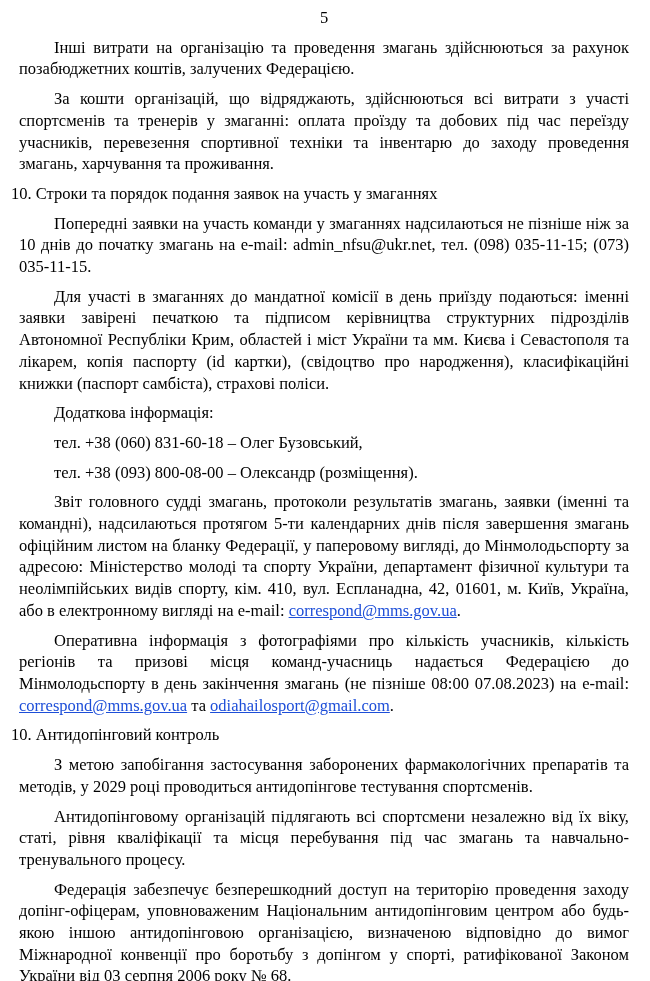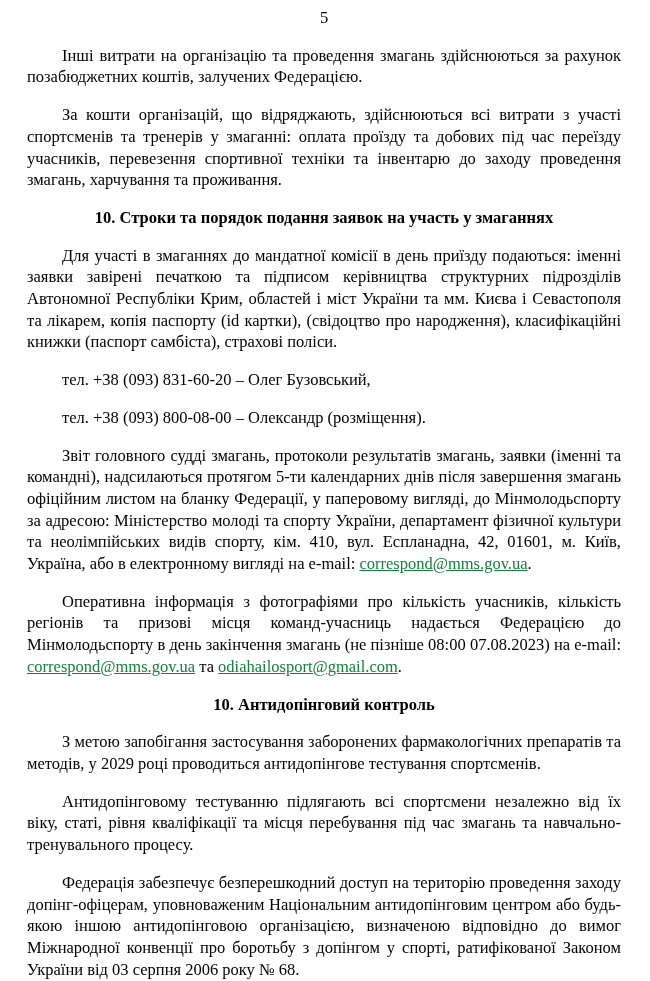--- a/index.html
+++ b/index.html
@@ -14,57 +14,58 @@
     line-height: 21.7px;
     padding: 7px 13px 0 11px;
     overflow: hidden;
   }
   .page-number {
     margin: 0 0 4px 0;
     text-align: center;
     text-indent: 0;
   }
   .para {
-    margin: 16px;
+    margin: 8px;
     text-align: justify;
     text-indent: 35px;
   }
   .heading {
     margin: 8px 0 4px 0;
-    text-align: center;
     text-indent: 0;
-    font-weight: bold;
+    font-weight: normal;
     font-size: 16.5px;
   }
   .email {
-    color: #15803d;
+    color: #1d4ed8;
     text-decoration: underline;
     cursor: pointer;
   }
 </style>
 </head>
 <body>
 
 <div class="page">
 
   <p class="page-number">5</p>
 
   <p class="para">Інші витрати на організацію та проведення змагань здійснюються за рахунок позабюджетних коштів, залучених Федерацією.</p>
   <p class="para">За кошти організацій, що відряджають, здійснюються всі витрати з участі спортсменів та тренерів у змаганні: оплата проїзду та добових під час переїзду учасників, перевезення спортивної техніки та інвентарю до заходу проведення змагань, харчування та проживання.</p>
 
   <p class="heading">10. Строки та порядок подання заявок на участь у змаганнях</p>
 
+  <p class="para">Попередні заявки на участь команди у змаганнях надсилаються не пізніше ніж за 10 днів до початку змагань на e-mail: admin_nfsu@ukr.net, тел. (098) 035-11-15; (073) 035-11-15.</p>
   <p class="para">Для участі в змаганнях до мандатної комісії в день приїзду подаються: іменні заявки завірені печаткою та підписом керівництва структурних підрозділів Автономної Республіки Крим, областей і міст України та мм. Києва і Севастополя та лікарем, копія паспорту (id картки), (свідоцтво про народження), класифікаційні книжки (паспорт самбіста), страхові поліси.</p>
 
-  <p class="para">тел. +38 (093) 831-60-20 – Олег Бузовський,</p>
+  <p class="para">Додаткова інформація:</p>
+  <p class="para">тел. +38 (060) 831-60-18 – Олег Бузовський,</p>
   <p class="para">тел. +38 (093) 800-08-00 –  Олександр (розміщення).</p>
 
   <p class="para"><span>Звіт головного судді змагань, протоколи результатів змагань, заявки (іменні та командні), надсилаються протягом 5-ти календарних днів після завершення змагань офіційним листом на бланку Федерації, у паперовому вигляді, до Мінмолодьспорту за адресою: Міністерство молоді та спорту України, департамент фізичної культури та неолімпійських видів спорту, кім. 410, вул. Еспланадна, 42, 01601, м. Київ, Україна, або в електронному вигляді на e-mail: </span><a class="email">correspond@mms.gov.ua</a><span>.</span></p>
 
   <p class="para"><span>Оперативна інформація з фотографіями про кількість учасників, кількість регіонів та призові місця команд-учасниць надається Федерацією до Мінмолодьспорту в день закінчення змагань (не пізніше 08:00 07.08.2023) на e-mail: </span><a class="email">correspond@mms.gov.ua</a><span> та </span><a class="email">odiahailosport@gmail.com</a><span>.</span></p>
 
   <p class="heading">10. Антидопінговий контроль</p>
 
   <p class="para">З метою запобігання застосування заборонених фармакологічних препаратів та методів, у 2029 році проводиться антидопінгове тестування спортсменів.</p>
-  <p class="para">Антидопінговому тестуванню підлягають всі спортсмени незалежно від їх віку, статі, рівня кваліфікації та місця перебування під час змагань та навчально-тренувального процесу.</p>
+  <p class="para">Антидопінговому організацій підлягають всі спортсмени незалежно від їх віку, статі, рівня кваліфікації та місця перебування під час змагань та навчально-тренувального процесу.</p>
   <p class="para">Федерація забезпечує безперешкодний доступ на територію проведення заходу допінг-офіцерам, уповноваженим Національним антидопінговим центром або будь-якою іншою антидопінговою організацією, визначеною відповідно до вимог Міжнародної конвенції про боротьбу з допінгом у спорті, ратифікованої Законом України від 03 серпня 2006 року № 68.</p>
 
 </div>
 
 </body></html>

